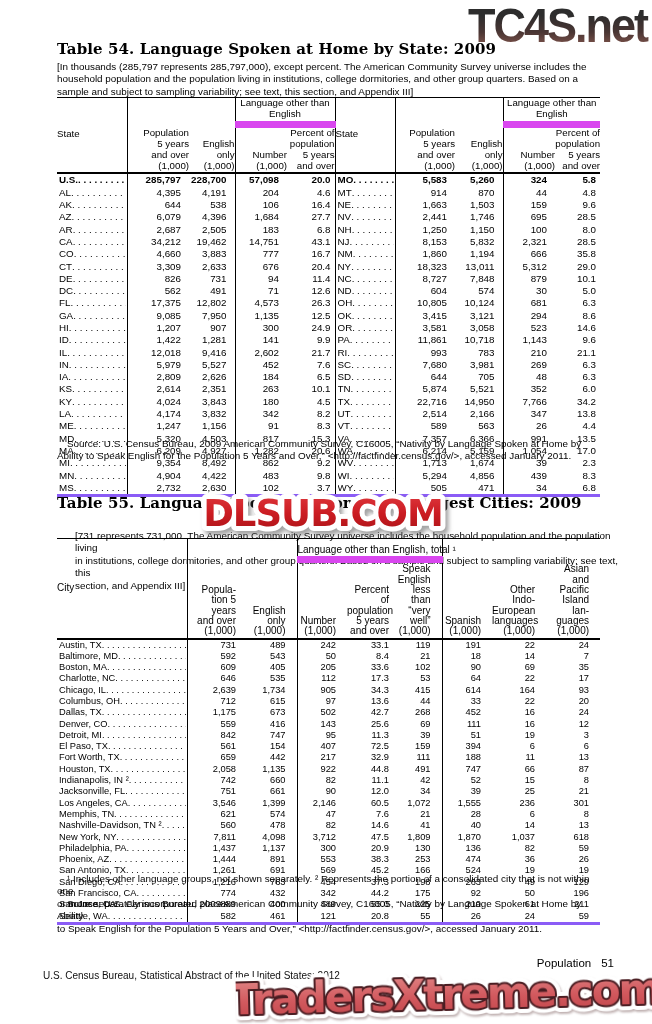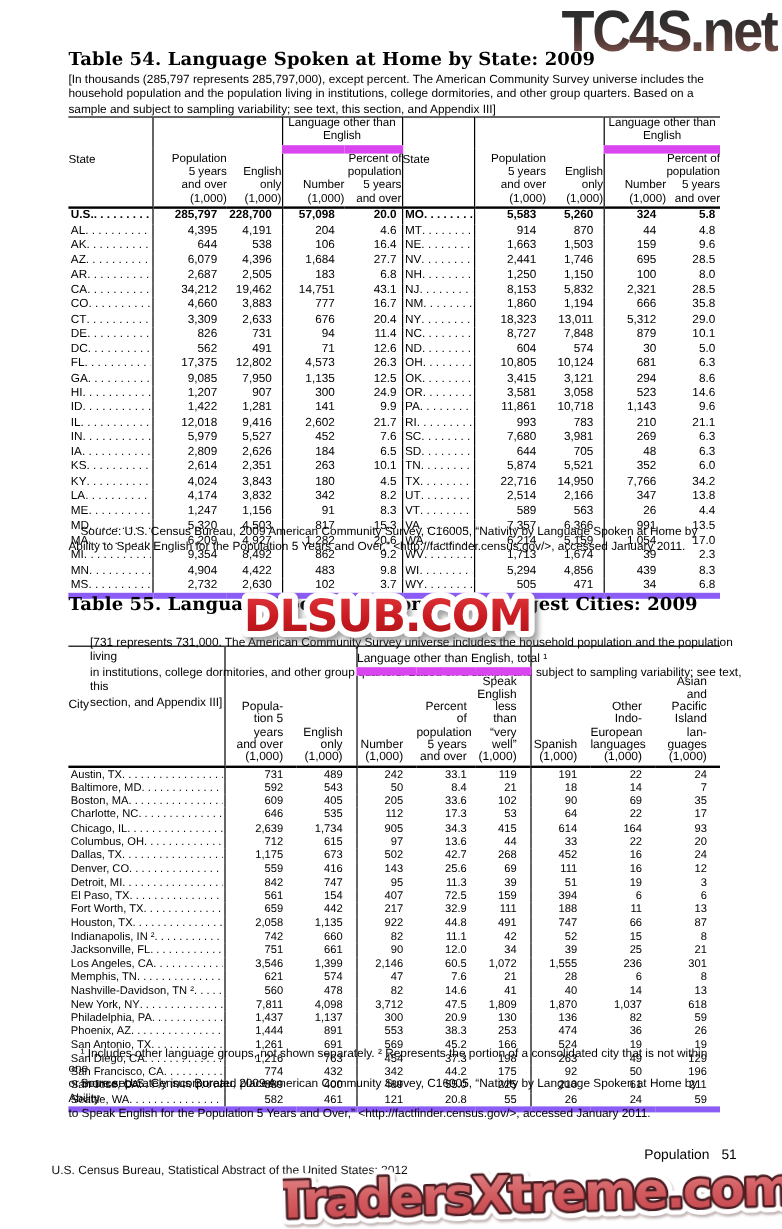--- a/index.html
+++ b/index.html
@@ -20,21 +20,21 @@
   table.census th{font-weight:normal;vertical-align:bottom;white-space:pre-line;padding:0 0 1px 0;border-bottom:2px solid #000;}
   table.census th.grp{border-bottom:7px solid #d946ef;text-align:center;vertical-align:bottom;white-space:nowrap;overflow:visible;}
   table.census th.cent{text-align:left;vertical-align:middle;}
   .bR{border-right:1px solid #000;}
   td.num,th.num{text-align:right;padding-right:8px;}
   td.pct,th.pct{text-align:right;padding-right:4px;}
   td.ldr{padding-left:2px;overflow:hidden;}
   .ldrw{display:flex;overflow:hidden;white-space:nowrap;}
   .ldrw .dots{flex:1;overflow:hidden;white-space:nowrap;}
   tbody tr.bold td{font-weight:bold;}
-  tbody tr:last-child td{border-bottom:5px solid #8b5cf6;}
+  tbody tr:last-child td{border-bottom:3px solid #8b5cf6;}
 
   #t54{font-size:9.8px;}
   #t54 th{font-size:9.7px;line-height:10.9px;}
   #t54 thead tr:first-child{height:26px;}
   #t54 thead tr:nth-child(2){height:44px;}
   #t54 tbody td{height:10.2px;line-height:10.3px;}
 
   #t55{font-size:9.3px;}
   #t55 th{font-size:10px;line-height:10.3px;margin-top:16px;}
   #t55 thead tr:first-child{height:21px;}

